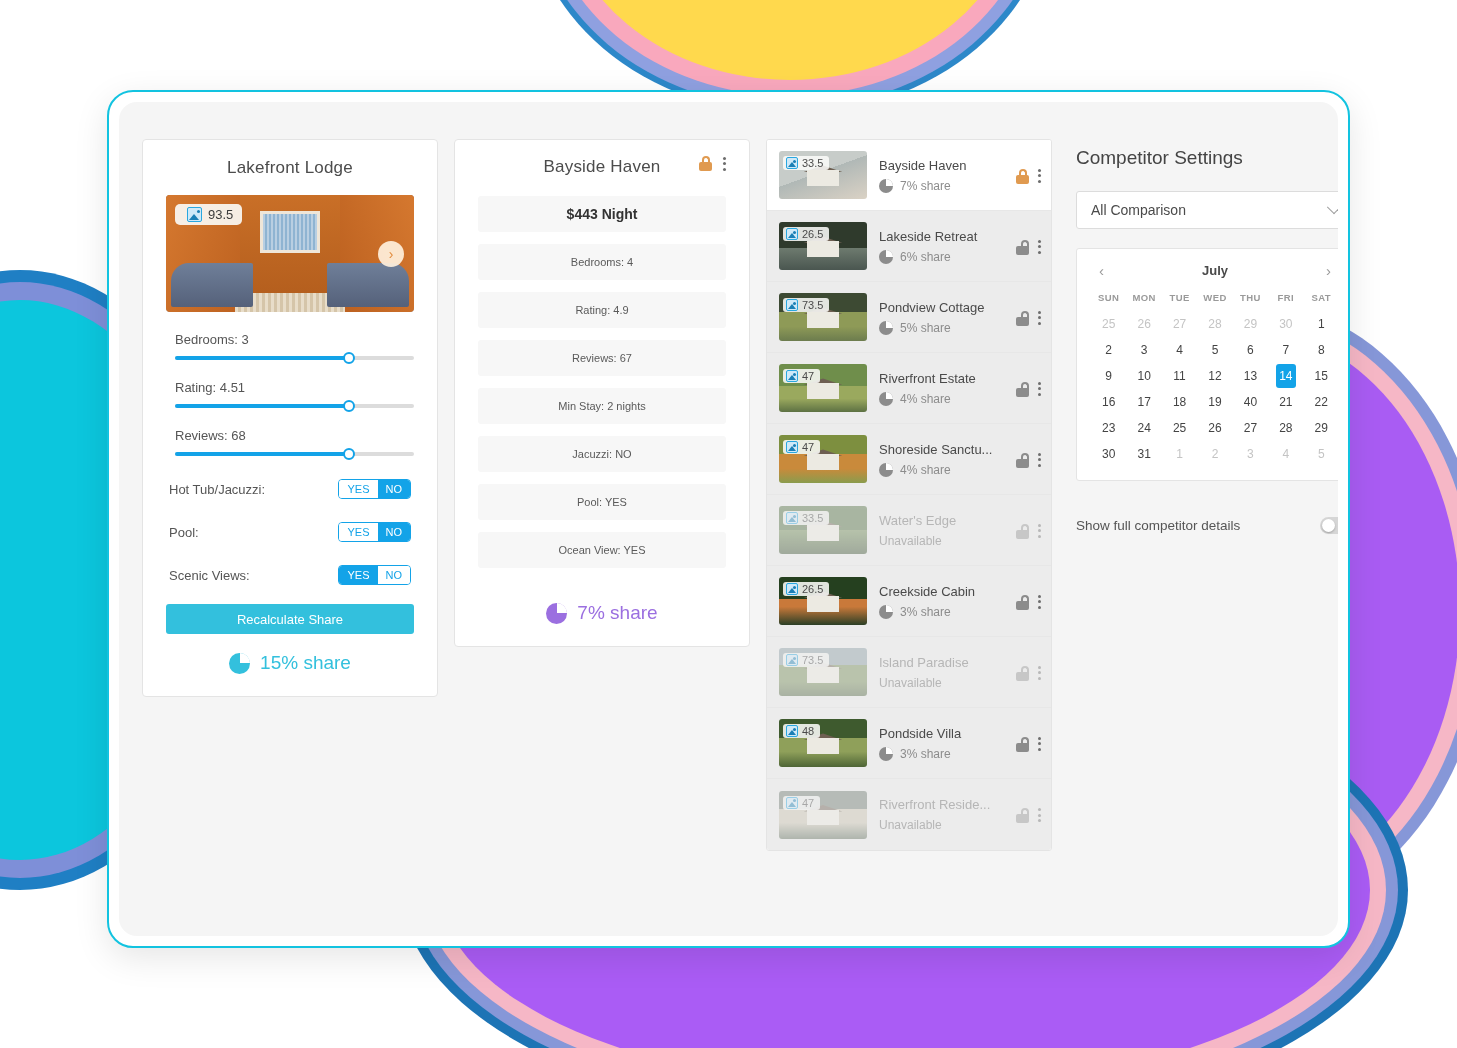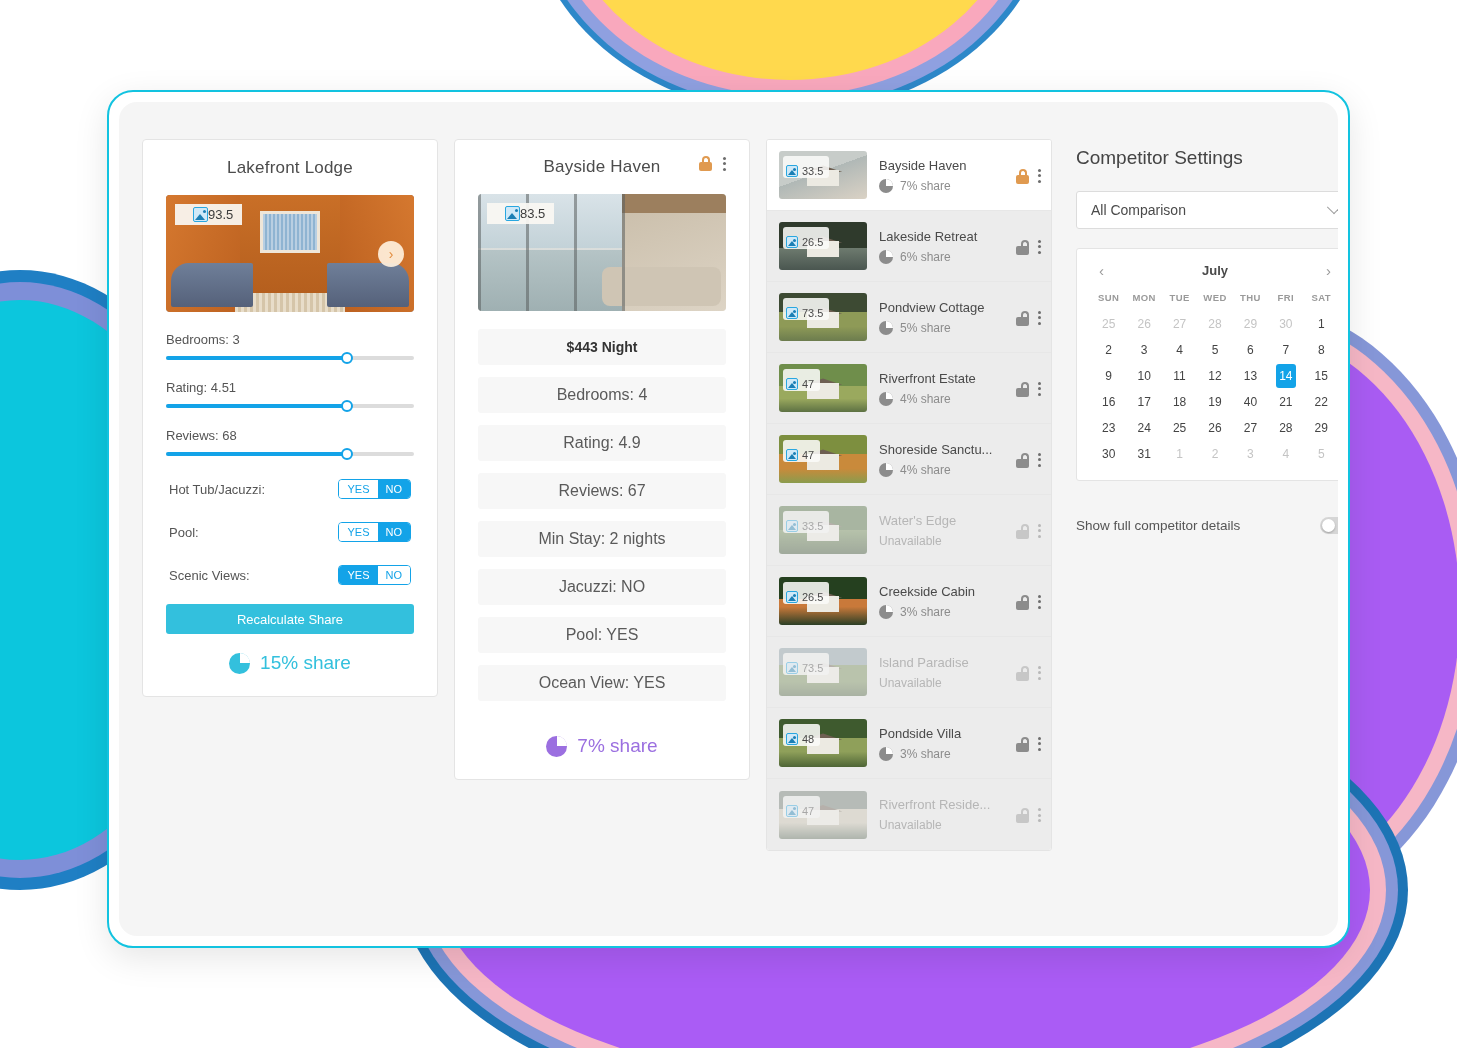--- a/index.html
+++ b/index.html
@@ -70,23 +70,23 @@
     font-size: 17px; color: #4c4c4c; text-align: center;
     font-weight: 400; letter-spacing: .2px; margin-bottom: 17px;
   }
   .photo {
     position: relative; width: 100%; height: 117px;
     border-radius: 4px; overflow: hidden;
   }
   .photo-badge {
     position: absolute; left: 9px; top: 9px; z-index: 3;
     background: rgba(250,248,243,.93);
-    border-radius: 0;
-    padding: 3px 9px 3px 18px;
-    display: flex; align-items: center; 
+    border-radius: 5px;
+    padding: 3px 9px 3px 12px;
+    display: flex; align-items: center; gap: 6px;
     font-size: 13px; color: #3c3c3c;
   }
   .img-glyph {
     width: 15px; height: 15px; flex: none;
     border: 1.6px solid #29a7e0; border-radius: 2px;
     background: #cfe9f8; position: relative; overflow: hidden;
   }
   .img-glyph::before {
     content: ""; position: absolute; left: 1px; bottom: 1px;
     width: 0; height: 0;
@@ -142,21 +142,21 @@
       background: #cfc5b4; border-radius: 8px; }
   .art-bayside .ceil { position: absolute; right: 0; top: 0; width: 42%; height: 16%;
       background: #9c7f5e; }
 
   .pricebar {
     margin-top: 17px; height: 32px; border: 1px solid #dcdcdc; border-radius: 3px;
     display: flex; align-items: center; justify-content: center;
     font-size: 14px; font-weight: 700; color: #333;
   }
 
-  .slider-block { margin-top: 20px; }
+  .slider-block { margin-top: 20px; margin-left: 9px; }
   .slider-label { font-size: 13px; color: #555; margin-bottom: 9px; }
   .slider-track {
     position: relative; height: 4px; border-radius: 2px; background: #dcdcdc;
     cursor: pointer;
   }
   .slider-fill { position: absolute; left: 0; top: 0; height: 4px; border-radius: 2px; background: #13a3e8; }
   .slider-knob {
     position: absolute; top: 50%; transform: translate(-50%,-50%);
     width: 12px; height: 12px; border-radius: 50%;
     background: #fff; border: 2px solid #13a3e8;
@@ -223,21 +223,21 @@
   .lock.gray .shackle { border-color: #8c8c8c; }
   .lock.open .shackle { left: 5px; width: 8px; }
   .lock.faded { opacity: .38; }
   .kebab { display: flex; flex-direction: column; gap: 2.5px; cursor: pointer; flex: none; }
   .kebab i { width: 3px; height: 3px; border-radius: 50%; background: #6d6d6d; display: block; }
   .kebab.faded i { background: #b8b8b8; }
 
   .info-row {
     margin-top: 12px; height: 36px; background: #f7f7f7; border-radius: 3px;
     display: flex; align-items: center; justify-content: center;
-    font-size: 16px; color: #5a5a5a;
+    font-size: 11px; color: #5a5a5a;
   }
   .info-row.price { height: 36px; font-weight: 700; color: #333; font-size: 14px; margin-top: 18px; }
 
   
   .list-card {
     width: 286px; flex: none; background: #ffffff;
     border: 1px solid #e4e4e4; border-radius: 3px; overflow: hidden;
   }
   .list-item {
     display: flex; align-items: center; gap: 12px;
@@ -249,21 +249,21 @@
   }
   .list-item.active { background: #ffffff; }
   .list-item:last-child { border-bottom: none; }
   .thumb {
     position: relative; width: 88px; height: 48px; border-radius: 3px;
     overflow: hidden; flex: none;
   }
   .thumb-badge {
     position: absolute; left: 4px; top: 5px;
     background: rgba(250,250,248,.88);
-    border-radius: 3px; padding: 9px 6px 1px 3px;
+    border-radius: 3px; padding: 1px 6px 1px 3px;
     display: flex; align-items: center; gap: 4px;
     font-size: 11px; color: #4a4a4a;
   }
   .thumb-badge .img-glyph { width: 12px; height: 12px; border-width: 1.4px; }
   .thumb-badge .img-glyph::before { border-left-width: 4px; border-right-width: 4px; border-bottom-width: 5px; }
   .li-text { flex: 1 1 auto; min-width: 0; }
   .li-name {
     font-size: 13px; color: #4a4a4a; margin-bottom: 6px;
     white-space: nowrap; overflow: hidden; text-overflow: ellipsis;
   }
@@ -434,35 +434,20 @@
               <i class="body"></i>
             </span>
           <span class="kebab">
               <i></i>
               <i></i>
               <i></i>
             </span>
         </div>
       </div>
 
-      <div class="photo">
-        <div class="art-bayside">
-          <div class="sky"></div>
-            <div class="trees"></div>
-            <div class="water"></div>
-          <div class="room"></div>
-            <div class="ceil"></div>
-            <div class="sofa"></div>
-          <div class="mull"></div>
-        </div>
-        <div class="photo-badge">
-          <span class="img-glyph"></span>
-          <span>83.5</span>
-        </div>
-      </div>
 
       <div class="info-row price">$443 Night</div>
       <div class="info-row">Bedrooms: 4</div>
       <div class="info-row">Rating: 4.9</div>
       <div class="info-row">Reviews: 67</div>
       <div class="info-row">Min Stay: 2 nights</div>
       <div class="info-row">Jacuzzi: NO</div>
       <div class="info-row">Pool: YES</div>
       <div class="info-row">Ocean View: YES</div>
 

